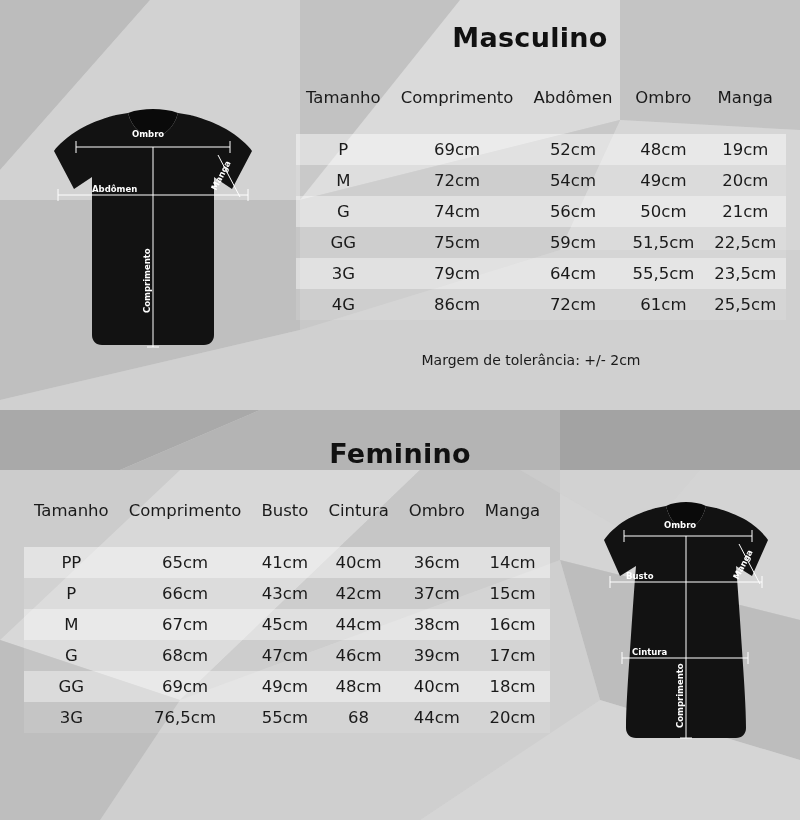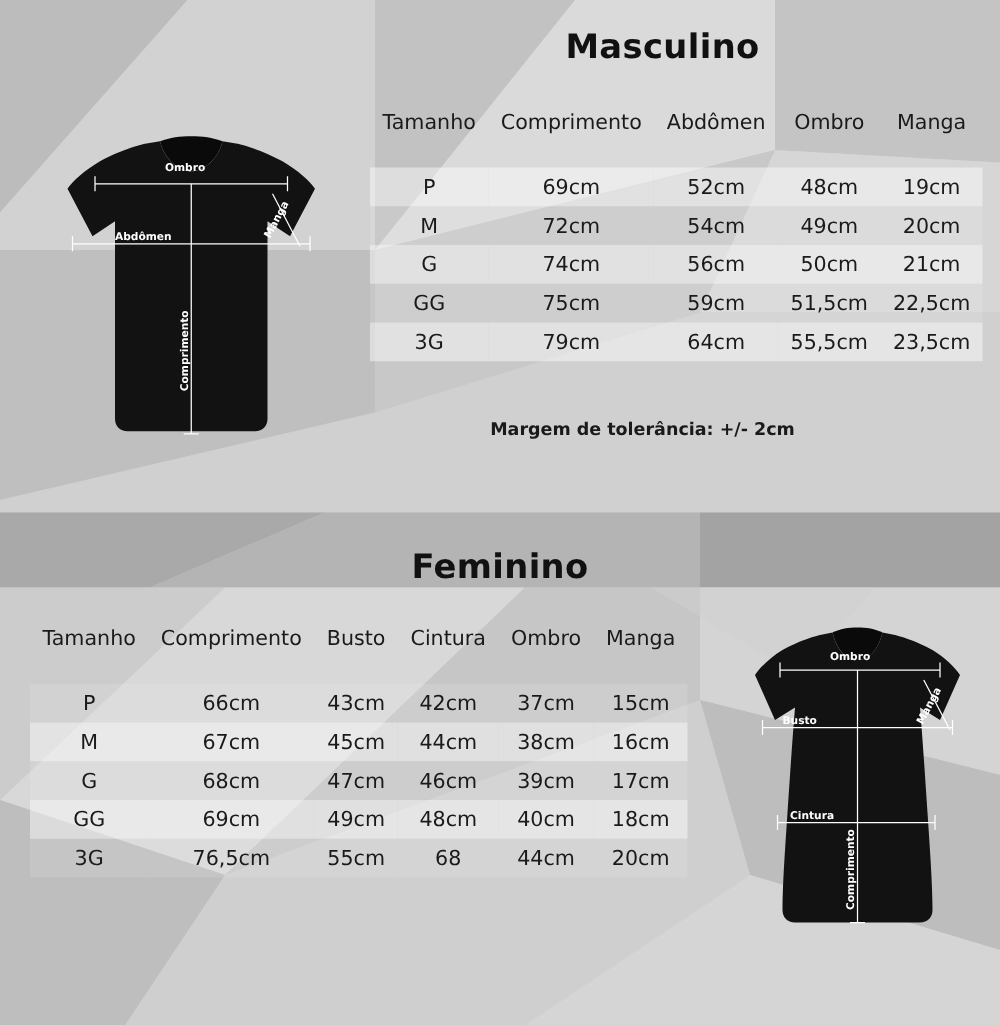--- a/index.html
+++ b/index.html
@@ -203,42 +203,57 @@
           <td>51,5cm</td>
           <td>22,5cm</td>
         </tr>
         <tr class="odd">
           <td>3G</td>
           <td>79cm</td>
           <td>64cm</td>
           <td>55,5cm</td>
           <td>23,5cm</td>
         </tr>
+        <tr class="even">
+          <td>4G</td>
+          <td>86cm</td>
+          <td>72cm</td>
+          <td>61cm</td>
+          <td>25,5cm</td>
+        </tr>
       </tbody>
     </table>
 
-    <div class="note" style="position:absolute; left:279px; top:336px; width:470px; margin-top:0;font-weight:bold;">Margem de tolerância: +/- 2cm</div>
+    <div class="note" style="position:absolute; left:296px; top:336px; width:470px; margin-top:16px;">Margem de tolerância: +/- 2cm</div>
   </div>
 
   <div class="section" style="left:0; top:410px; width:800px; height:404px;">
 
     <div class="sec-title" style="position:absolute; left:40px; top:28px; width:720px;">Feminino</div>
 
     <table class="size-table" style="position:absolute; left:24px; top:85px;">
       <thead>
         <tr>
           <th>Tamanho</th>
           <th>Comprimento</th>
           <th>Busto</th>
           <th>Cintura</th>
           <th>Ombro</th>
           <th>Manga</th>
         </tr>
       </thead>
       <tbody>
+        <tr class="odd">
+          <td>PP</td>
+          <td>65cm</td>
+          <td>41cm</td>
+          <td>40cm</td>
+          <td>36cm</td>
+          <td>14cm</td>
+        </tr>
         <tr class="even">
           <td>P</td>
           <td>66cm</td>
           <td>43cm</td>
           <td>42cm</td>
           <td>37cm</td>
           <td>15cm</td>
         </tr>
         <tr class="odd">
           <td>M</td>

